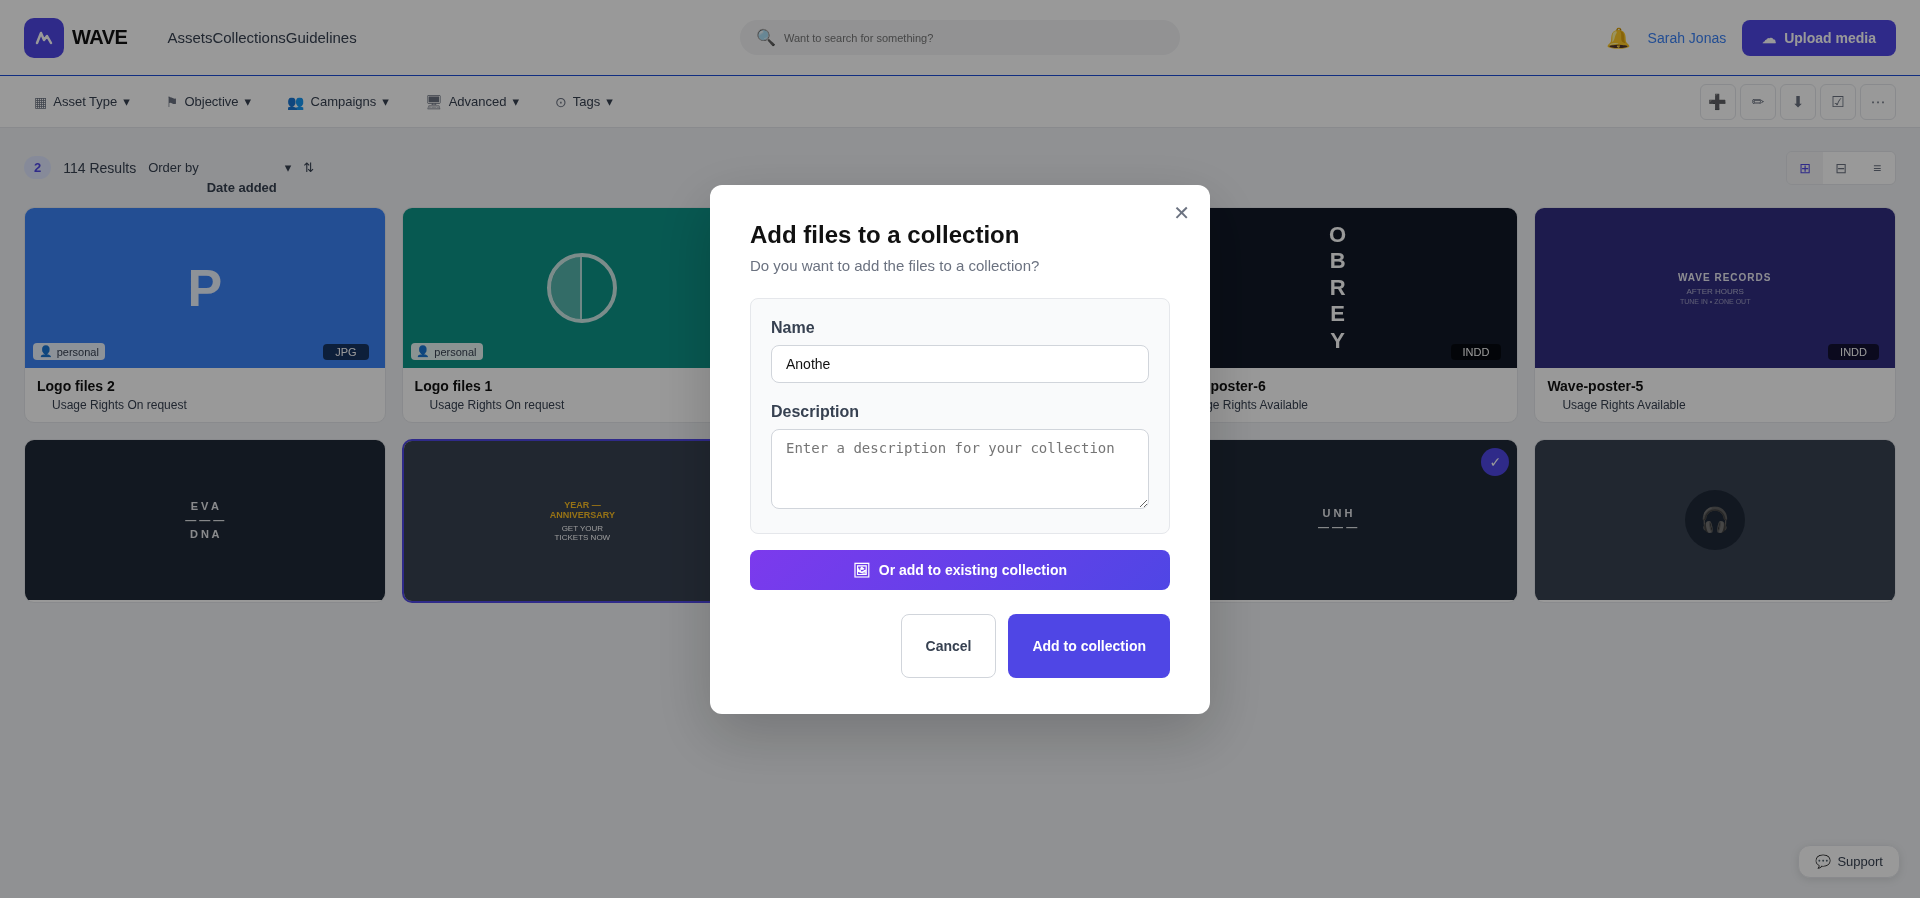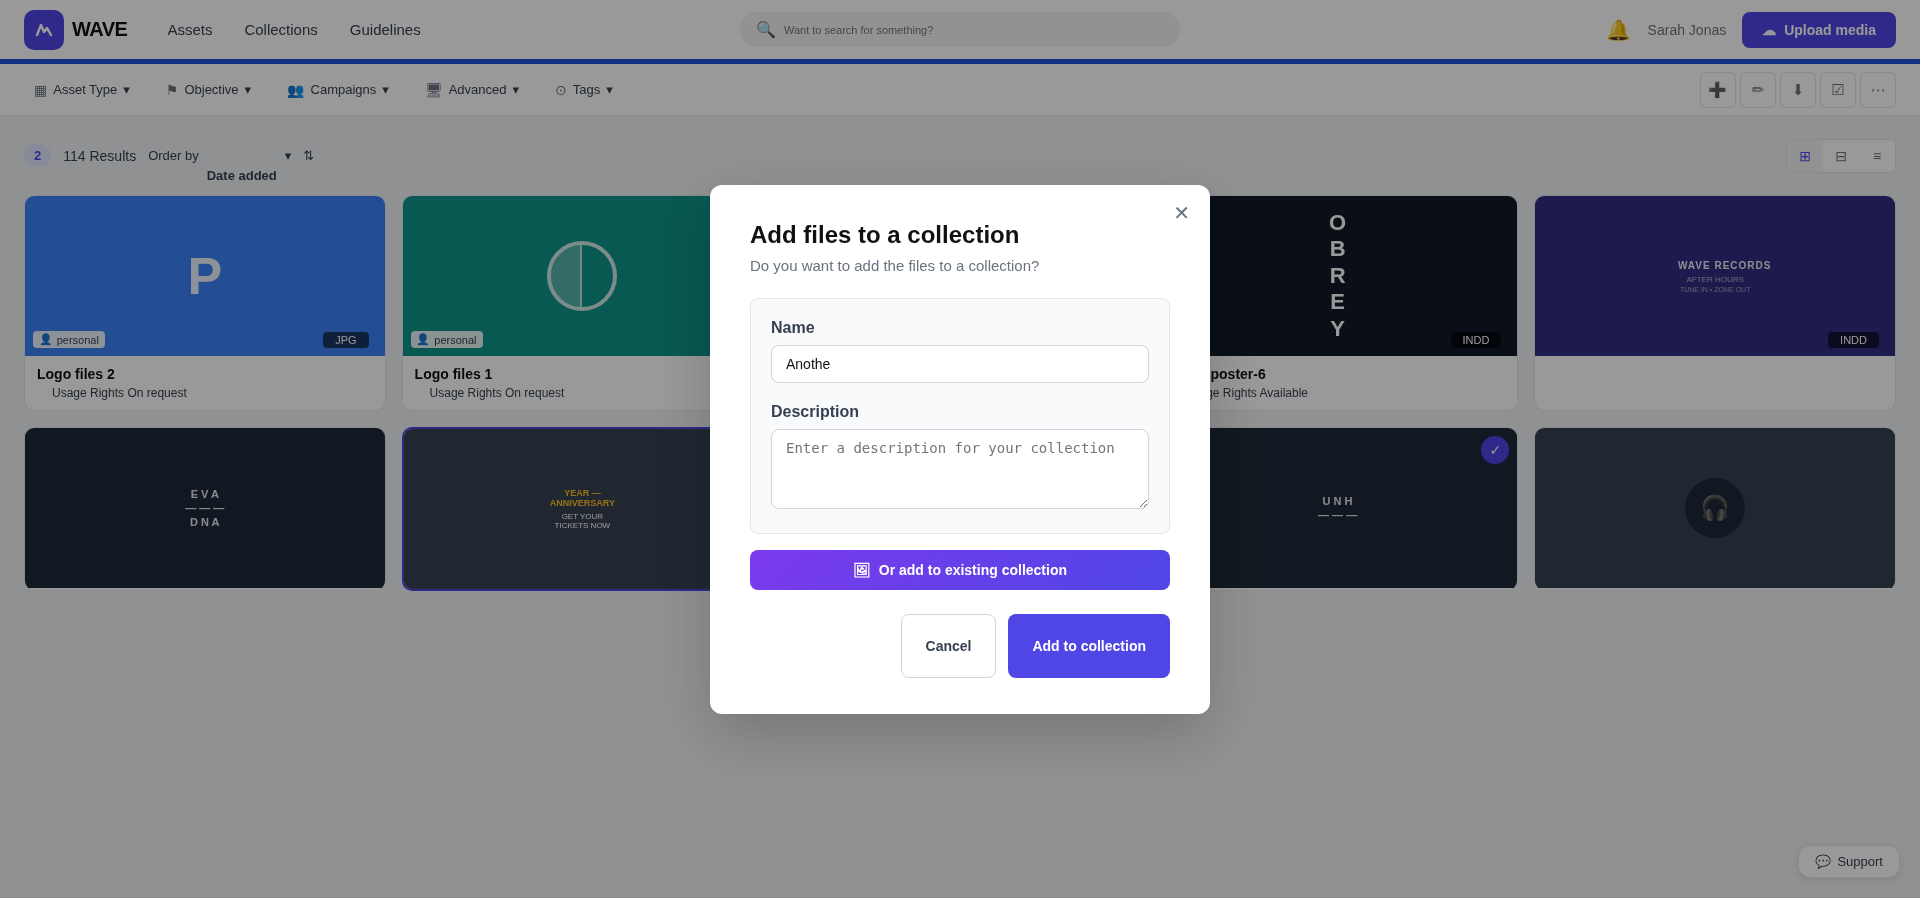--- a/index.html
+++ b/index.html
@@ -1,41 +1,41 @@
 <!DOCTYPE html>
 <html><head>
   <meta charset="utf-8">
   <style>
     * { box-sizing: border-box; margin: 0; padding: 0; }
     body { font-family: -apple-system, BlinkMacSystemFont, 'Segoe UI', sans-serif; background: #f0f2f5; overflow: hidden; }
 
     
     .header {
       display: flex; align-items: center; background: #fff;
-      padding: 0 24px; height: 64px; border-bottom: 5px solid #1d4ed8;
+      padding: 0 24px; height: 76px; border-bottom: 1px solid #1d4ed8;
       position: relative; z-index: 1;
     }
     .logo-area { display: flex; align-items: center; gap: 8px; margin-right: 40px; }
     .logo-icon {
       width: 40px; height: 40px; background: #4f46e5; border-radius: 10px;
       display: flex; align-items: center; justify-content: center; color: #fff; font-weight: bold; font-size: 18px;
     }
     .logo-text { font-weight: 700; font-size: 20px; color: #111; letter-spacing: -0.5px; }
-    .nav { display: flex; gap: 32px; flex: 1; }
+    .nav { display: flex; flex: 1; }
     .nav-item { font-size: 15px; color: #374151; cursor: pointer; padding: 4px 0; }
     .search-bar {
       position: absolute; left: 50%; transform: translateX(-50%);
       width: 440px; display: flex; align-items: center;
       background: #f3f4f6; border-radius: 24px; padding: 8px 16px; gap: 8px;
     }
     .search-icon { color: #9ca3af; font-size: 16px; }
     .search-input { border: none; background: transparent; outline: none; font-size: 11px; color: #374151; width: 100%; }
     .header-right { display: flex; align-items: center; gap: 16px; margin-left: auto; }
     .bell-btn { background: none; border: none; cursor: pointer; font-size: 20px; color: #6b7280; }
-    .user-name { font-size: 14px; color: #737373; font-weight: 500; }
+    .user-name { font-size: 14px; color: #3b82f6; font-weight: 500; }
     .upload-btn {
       background: #4f46e5; color: #fff; border: none; border-radius: 8px;
       padding: 10px 20px; font-size: 14px; font-weight: 600; cursor: pointer;
       display: flex; align-items: center; gap: 8px;
     }
 
     
     .filters-bar {
       display: flex; align-items: center; background: #fff;
       padding: 0 24px; height: 52px; border-bottom: 1px solid #e5e7eb; gap: 16px;
@@ -312,20 +312,27 @@
 
   <div class="asset-card">
     <div class="asset-thumb" style="background:#312e81;">
       <div style="text-align:center;">
         <div style="font-size:10px;color:rgba(255,255,255,0.9);font-weight:700;letter-spacing:1px;margin-left:19px;">WAVE RECORDS</div>
         <div style="font-size:8px;color:rgba(255,255,255,0.6);margin-top:4px;">AFTER HOURS</div>
         <div style="font-size:7px;color:rgba(255,255,255,0.5);margin-top:2px;">TUNE IN • ZONE OUT</div>
       </div>
       <div class="badge-format">INDD</div>
     </div>
+    <div class="card-body">
+      <div class="card-title">Wave-poster-5</div>
+      <div class="card-meta">
+        <span>Usage Rights</span>
+        <span> </span><span>Available</span>
+      </div>
+    </div>
   </div>
 </div>
 
 <div class="grid-container" style="margin-top:16px;">
   <div class="asset-card">
     <div class="asset-thumb" style="background:#1f2937;">
       <div style="font-size:11px;font-weight:800;color:#e5e7eb;text-align:center;line-height:1.3;">E V A<br>— — —<br>D N A</div>
     </div>
   </div>
   <div class="asset-card" style="border:2px solid #4f46e5;">

